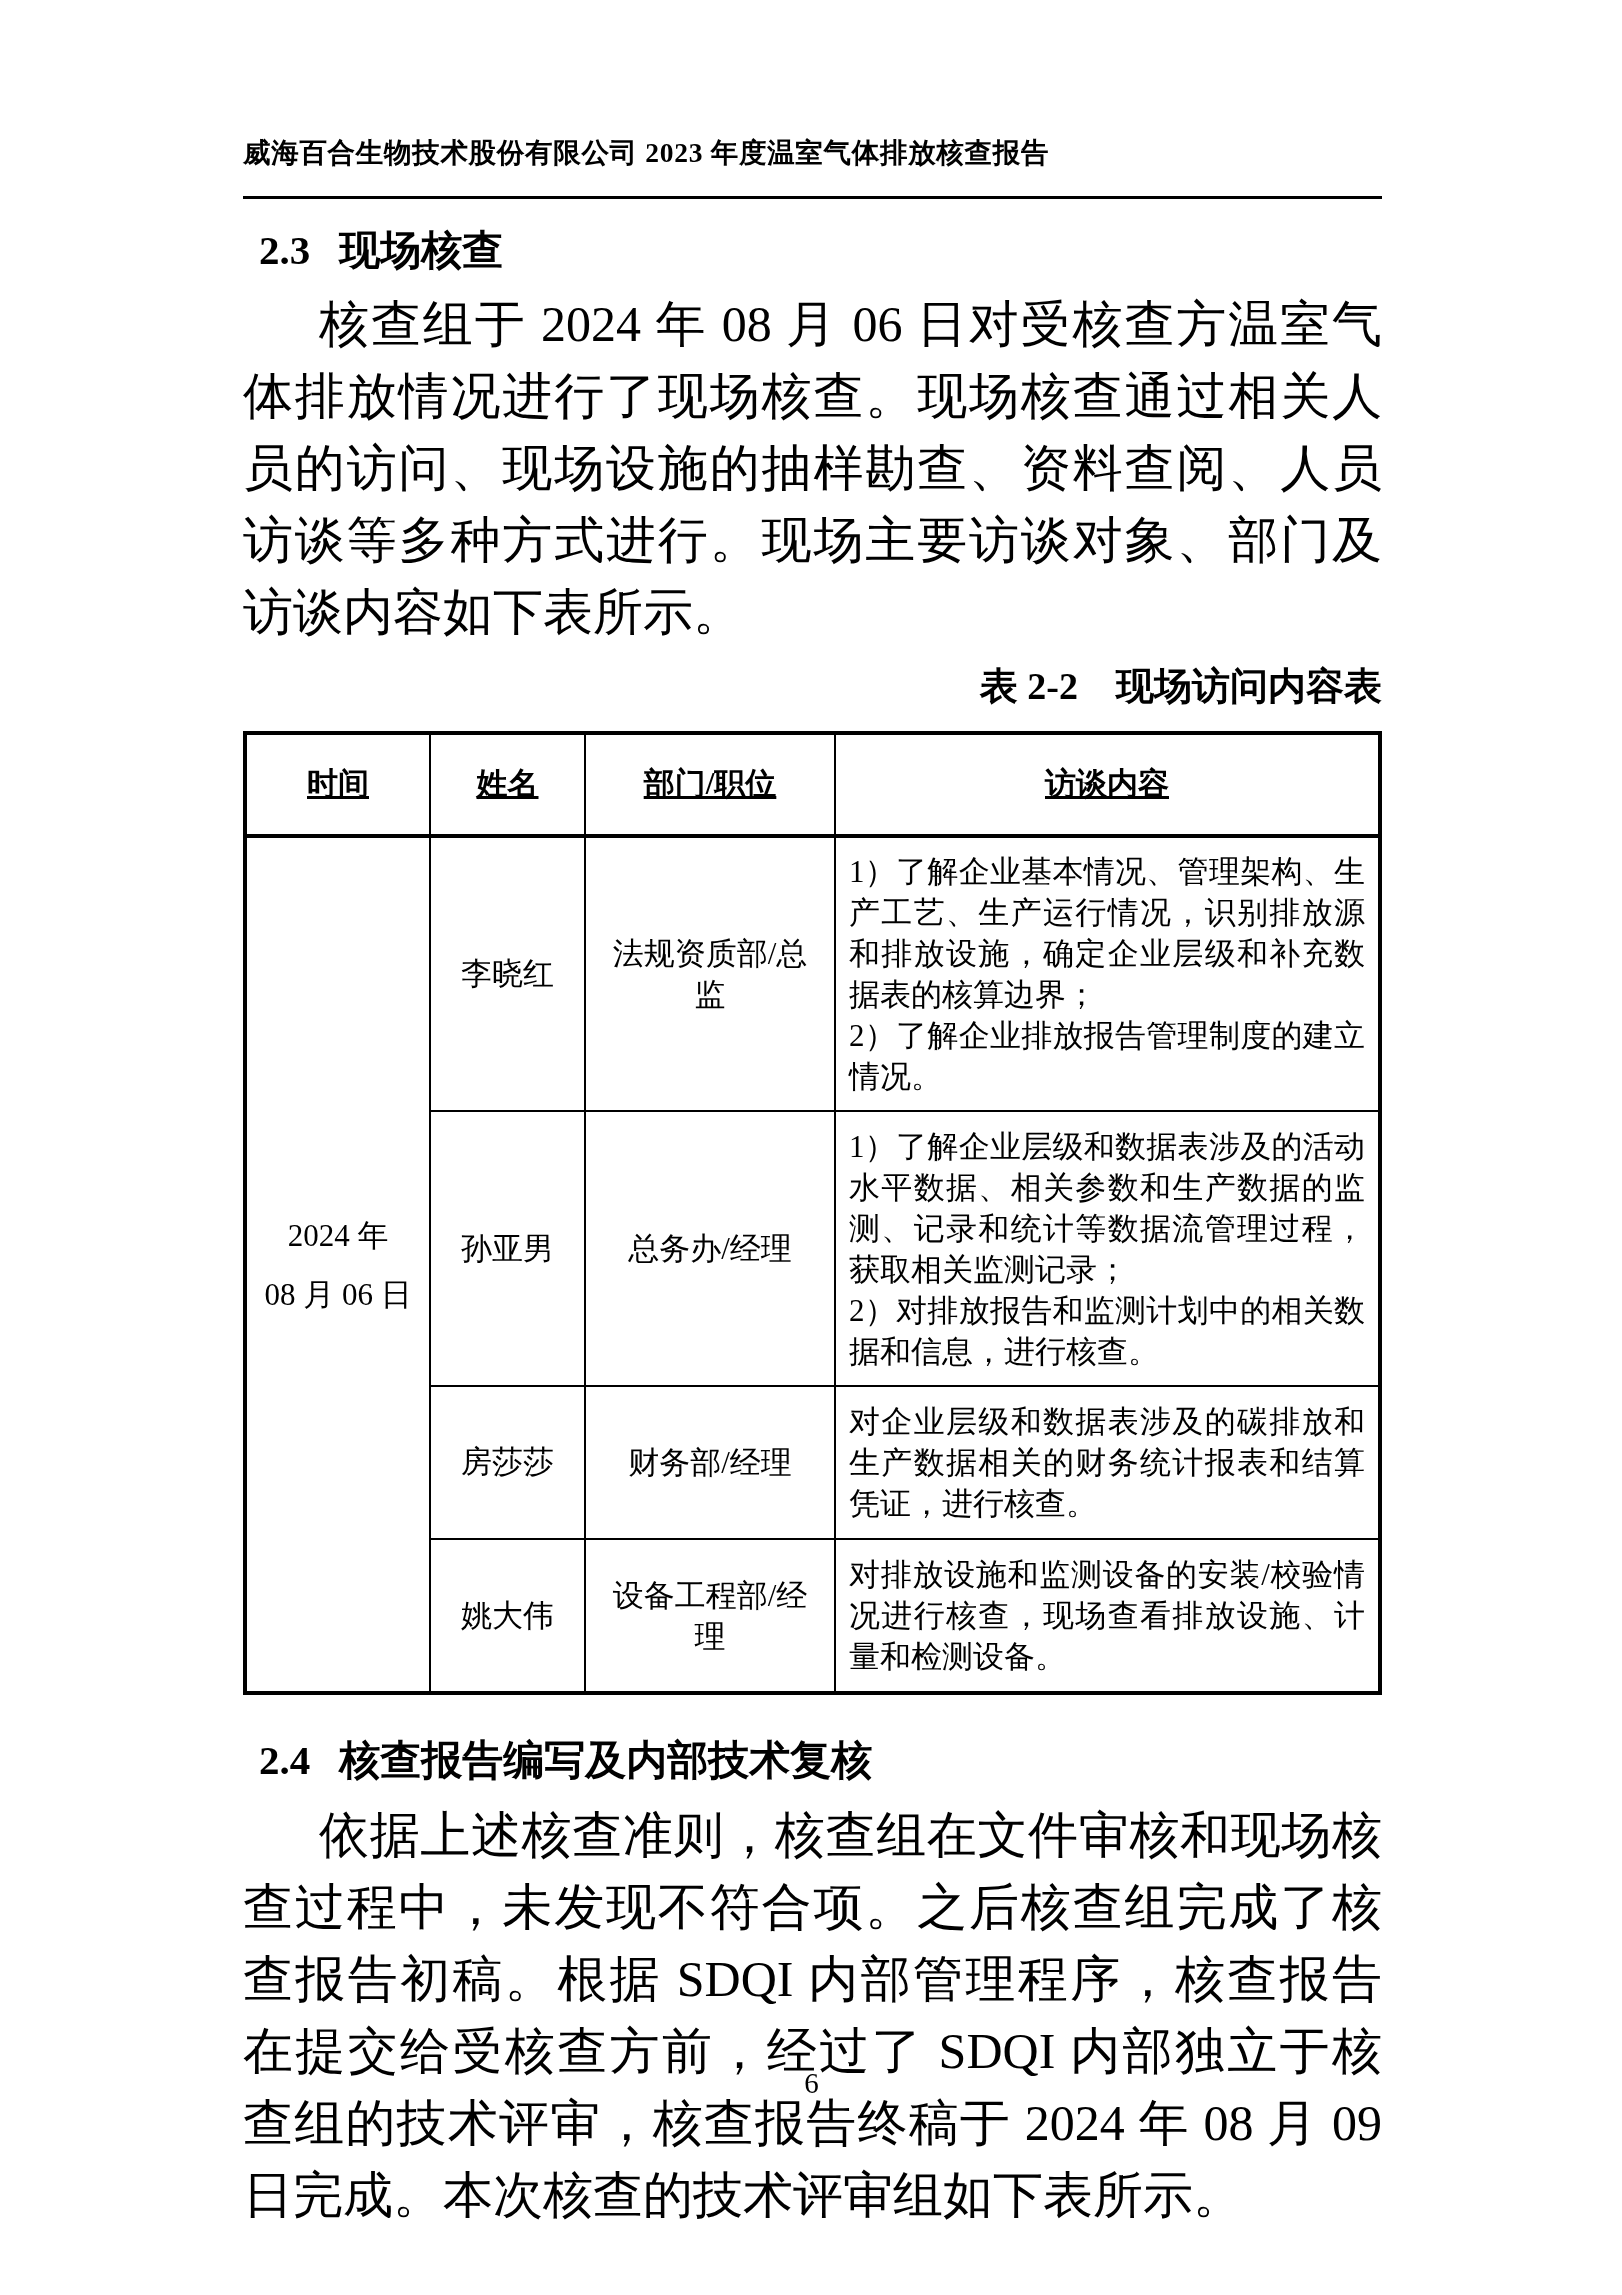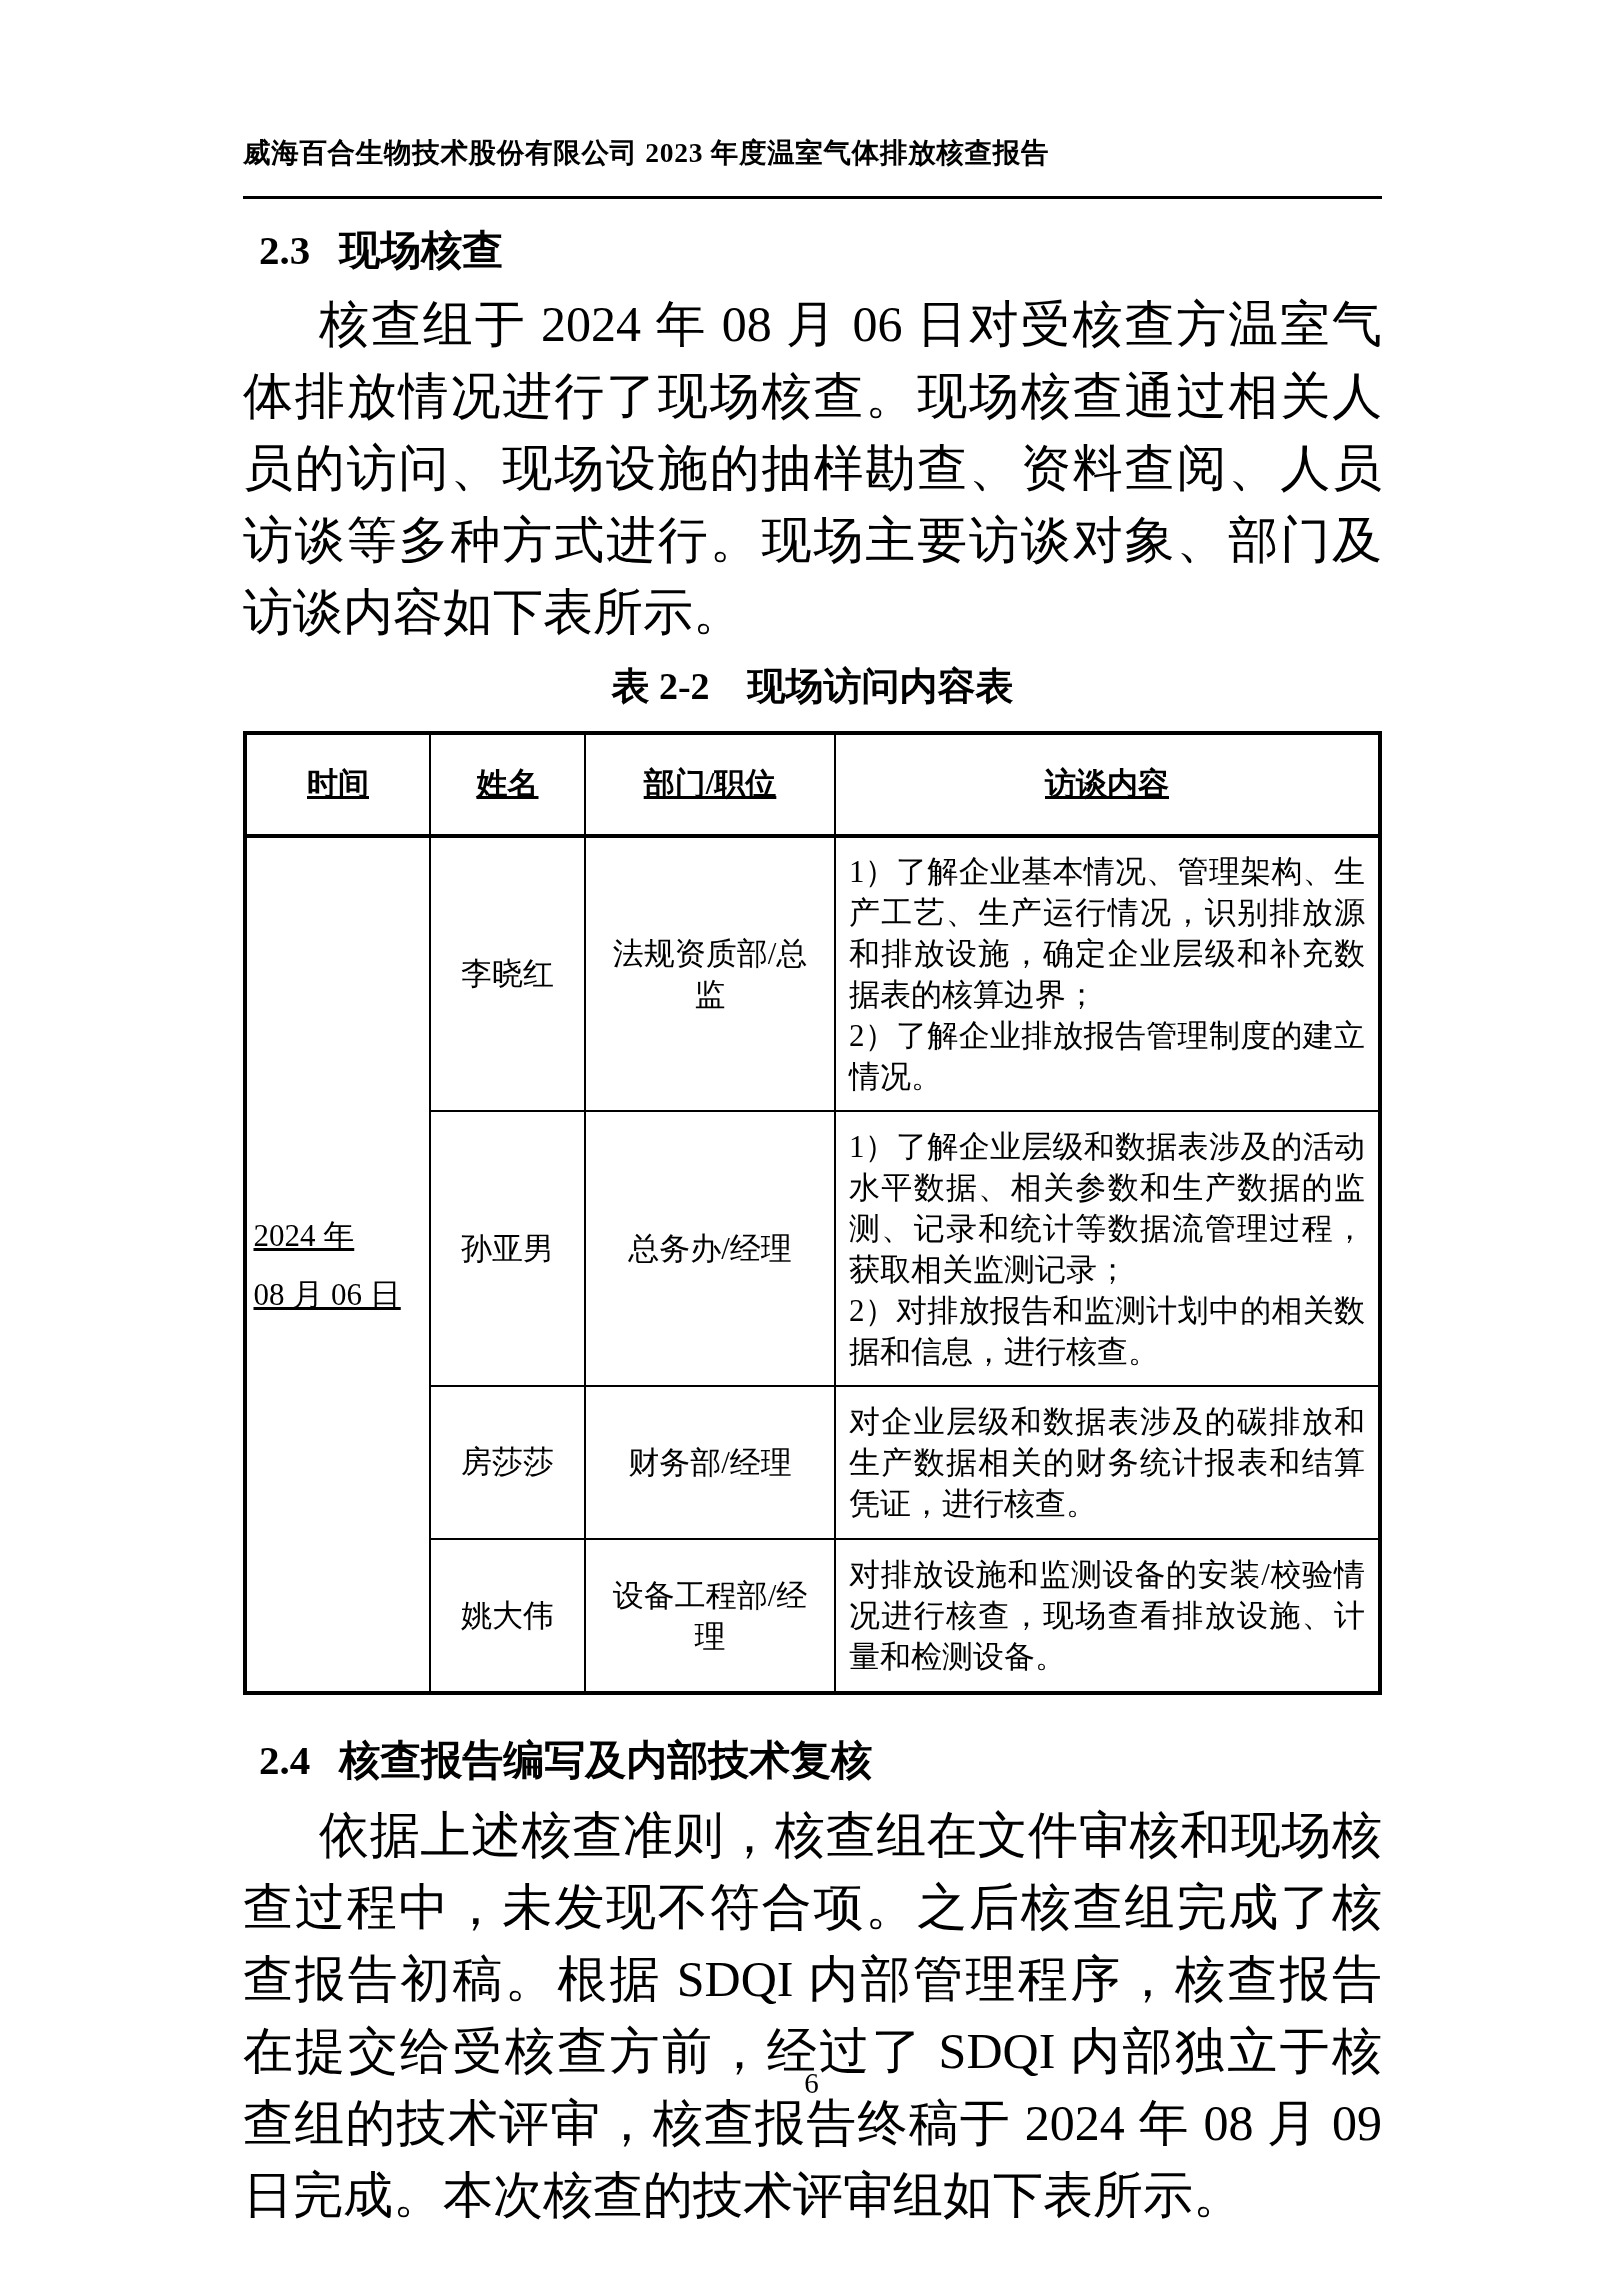--- a/index.html
+++ b/index.html
@@ -17,36 +17,36 @@
   .content{position:absolute;left:243px;top:185px;width:1139px;}
   h2.section-heading{
     margin:42px 0 0 16px;font-size:41px;line-height:47px;font-weight:700;
   }
   h2.section-heading .sec-title{margin-left:29px;}
   p.body-para{
     margin:14.4px 0 0 0;font-size:50px;line-height:72px;
     text-align:justify;text-indent:76px;
   }
   .table-caption{
-    margin-top:17px;text-align:center;font-weight:700;
+    margin-top:17px;text-align:right;font-weight:700;
     font-size:38px;line-height:42px;
   }
   table.interview-table{
     margin-top:23.6px;border-collapse:collapse;width:100%;
     font-size:31px;table-layout:fixed;
   }
   table.interview-table{border:4.6px solid #000;}
   table.interview-table th,
   table.interview-table td{border:2.6px solid #000;}
   table.interview-table thead th{
     border-bottom:4.6px solid #000;height:97px;
     font-weight:700;text-align:center;vertical-align:middle;text-decoration:underline;
   }
   td.time-cell{
-    text-align:left;vertical-align:middle;line-height:59px;padding:0 6.5px;text-decoration:underline;
+    text-align:center;vertical-align:middle;line-height:59px;padding:0 6.5px;
   }
   td.name-cell{text-align:center;vertical-align:middle;padding:0 5.2px;}
   td.dept-cell{
     text-align:center;vertical-align:middle;line-height:41px;padding:6.5px 13px;margin-left:40px;
   }
   td.content-cell{
     text-align:justify;vertical-align:middle;line-height:41px;padding:9.2px 13px 9.2px 13px;
   }
   tr.row-tall td{height:254px;}
   tr.row-short td{height:133px;}

